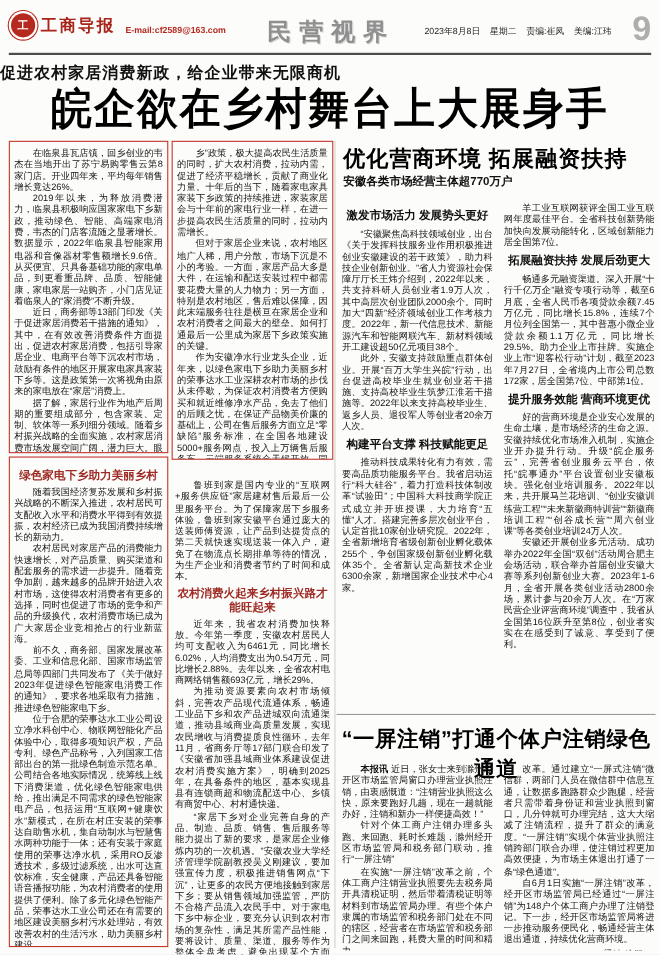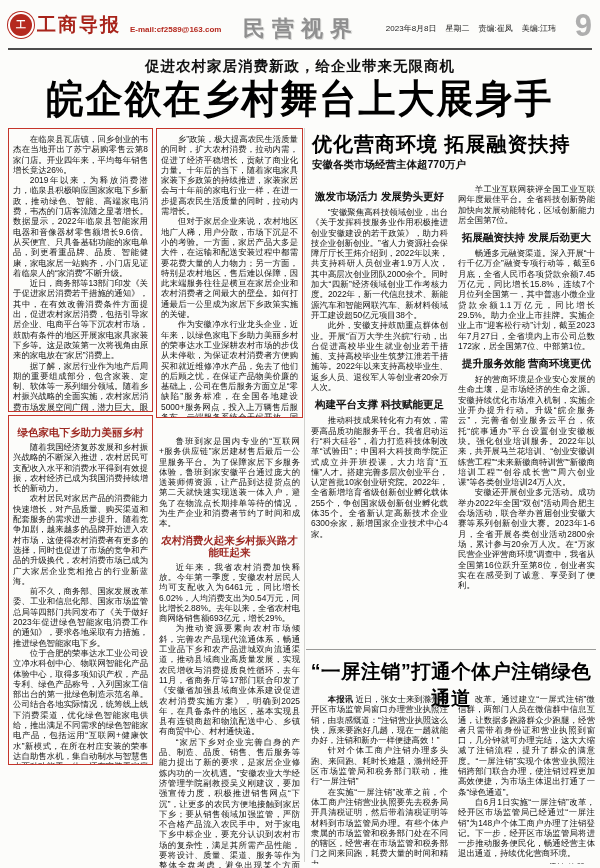--- a/index.html
+++ b/index.html
@@ -5,51 +5,51 @@
   html,body{margin:0;padding:0;background:#e8e8e6;}
   .page{position:relative;width:600px;height:868px;background:#fcfcfa;overflow:hidden;
         font-family:"Liberation Sans","DejaVu Sans",sans-serif;color:#1a1a1a;}
 
   
   .masthead{position:absolute;left:10px;top:6px;right:8px;height:42px;}
   .logo-row{position:absolute;left:0;top:6px;display:flex;align-items:center;gap:5px;}
   .logo-icon{width:22px;height:22px;border-radius:50%;background:#b5291f;color:#fff;
              display:flex;align-items:center;justify-content:center;font-size:10px;font-weight:bold;
              box-shadow:0 0 0 2px #fff,0 0 0 3px #b5291f;}
-  .paper-name{font-family:"Liberation Serif","DejaVu Serif",serif;font-size:19px;font-weight:bold;
+  .paper-name{font-family:"Liberation Serif","DejaVu Serif",serif;font-size:15px;font-weight:bold;
               color:#a8241b;letter-spacing:2px;}
   .email{font-size:8px;color:#b5291f;font-weight:bold;margin-left:4px;margin-top:8px;}
   .section-name{position:absolute;left:50%;top:8px;transform:translateX(-50%);
                 font-family:"Liberation Serif","DejaVu Serif",serif;font-size:22px;font-weight:bold;
                 color:#8f8f8f;letter-spacing:7px;text-shadow:1px 1px 0 #d8d8d6;}
   .issue-meta{position:absolute;right:36px;top:17px;font-size:8px;font-weight:normal;color:#222;
               display:flex;gap:9px;white-space:nowrap;}
   .page-num{position:absolute;right:0;top:2px;font-size:31px;font-weight:bold;color:#aeaeae;}
   .masthead-rule{position:absolute;left:8px;right:8px;top:48px;border-top:2.5px solid #4c4c4c;}
 
   
-  .kicker{position:absolute;left:0;top:57px;width:100%;text-align:center;
+  .kicker{position:absolute;left:0;top:57px;width:100%;
           font-size:14.5px;font-weight:bold;letter-spacing:1px;color:#111;}
   .headline{position:absolute;left:0;top:74px;width:100%;text-align:center;
             font-size:37px;font-weight:900;letter-spacing:2px;color:#000;transform:scaleY(1.06);}
 
   
   .col{position:absolute;font-size:8.4px;line-height:10.3px;text-align:justify;color:#141414;}
   .col p{margin:0;text-indent:2em;}
   .col .h{font-weight:bold;text-align:center;font-size:10.5px;line-height:12px;
           margin:5px 0 4px;text-indent:0;}
   .col1 .h,.col2 .h{color:#9e2b25;}
   .col3 .h,.col4 .h{color:#111;margin:6px 0 5px;}
   .col .credit{text-align:right;text-indent:0;margin-top:3px;padding-right:2px;}
   .redbox{border:1.6px solid #c5352b;padding:5px 4px;overflow:hidden;box-sizing:border-box;}
   .flow{overflow:hidden;box-sizing:border-box;padding:2px 3px 0 3px;}
 
   .col1{left:8px;top:128px;width:145px;}
   .boxA{height:284px;}
-  .boxB{height:350px;margin-top:3px;}
+  .boxB{height:446px;margin-top:3px;}
   .col2{left:156px;top:128px;width:147px;}
   .boxC{height:290px;}
   .col2 .flow{height:440px;margin-top:16px;}
 
   .vrule{position:absolute;left:304px;top:128px;height:734px;border-left:1px solid #d2d2ce;}
 
   
   .r-title{position:absolute;left:312px;top:131px;width:284px;font-size:20px;font-weight:900;
            letter-spacing:1px;color:#000;}
   .r-subtitle{position:absolute;left:312px;top:158px;width:284px;font-size:10.5px;font-weight:bold;color:#111;}

